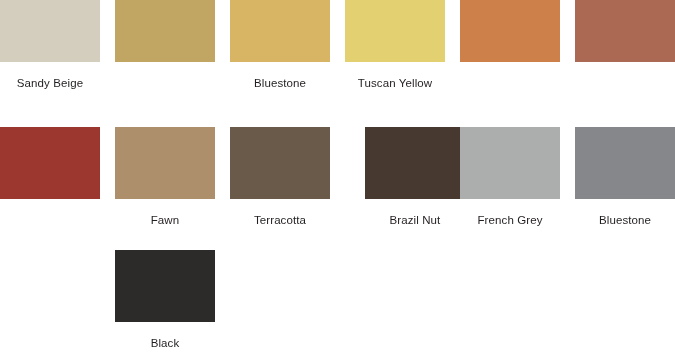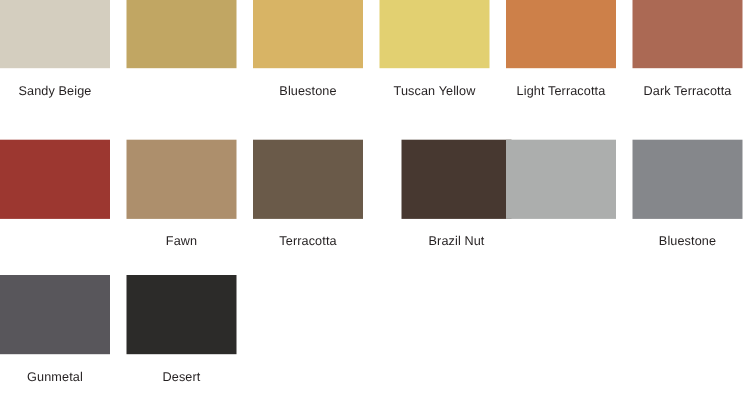--- a/index.html
+++ b/index.html
@@ -56,49 +56,44 @@
     <div class="swatch-cell" style="left: 230px; top: -10px;">
       <span class="swatch-chip" style="background: rgb(216, 180, 101);"></span>
       <span class="swatch-label">Bluestone</span>
     </div>
     <div class="swatch-cell" style="left: 345px; top: -10px;">
       <span class="swatch-chip" style="background: rgb(226, 208, 113);"></span>
       <span class="swatch-label">Tuscan Yellow</span>
     </div>
     <div class="swatch-cell" style="left: 460px; top: -10px;">
       <span class="swatch-chip" style="background: rgb(205, 128, 73);"></span>
-      <span class="swatch-label">Light Terracotta</span>
     </div>
     <div class="swatch-cell" style="left: 575px; top: -10px;">
       <span class="swatch-chip" style="background: rgb(171, 105, 84);"></span>
-      <span class="swatch-label">Dark Terracotta</span>
     </div>
     <div class="swatch-cell" style="left: 0px; top: 127px;">
       <span class="swatch-chip" style="background: rgb(156, 55, 48);"></span>
     </div>
     <div class="swatch-cell" style="left: 115px; top: 127px;">
       <span class="swatch-chip" style="background: rgb(173, 143, 108);"></span>
       <span class="swatch-label">Fawn</span>
     </div>
     <div class="swatch-cell" style="left: 230px; top: 127px;">
       <span class="swatch-chip" style="background: rgb(106, 90, 73);"></span>
       <span class="swatch-label">Terracotta</span>
     </div>
     <div class="swatch-cell" style="left: 345px; top: 127px; margin-left: 20px;">
       <span class="swatch-chip" style="background: rgb(71, 56, 48);"></span>
       <span class="swatch-label">Brazil Nut</span>
     </div>
     <div class="swatch-cell" style="left: 460px; top: 127px;">
       <span class="swatch-chip" style="background: rgb(172, 174, 173);"></span>
+      <span class="swatch-label">French Grey</span>
     </div>
     <div class="swatch-cell" style="left: 575px; top: 127px;">
       <span class="swatch-chip" style="background: rgb(133, 135, 139);"></span>
       <span class="swatch-label">Bluestone</span>
     </div>
-    <div class="swatch-cell" style="left: 0px; top: 250px;">
-      <span class="swatch-chip" style="background: rgb(88, 86, 91);"></span>
-      <span class="swatch-label">Gunmetal</span>
-    </div>
     <div class="swatch-cell" style="left: 115px; top: 250px;">
       <span class="swatch-chip" style="background: rgb(44, 43, 41);"></span>
-      <span class="swatch-label">Desert</span>
+      <span class="swatch-label">Black</span>
     </div>
   </div>
 
 </body></html>

